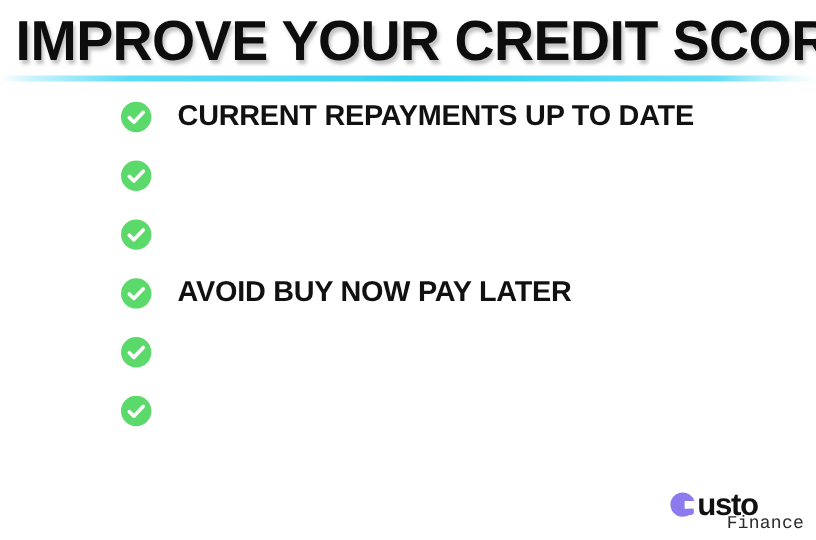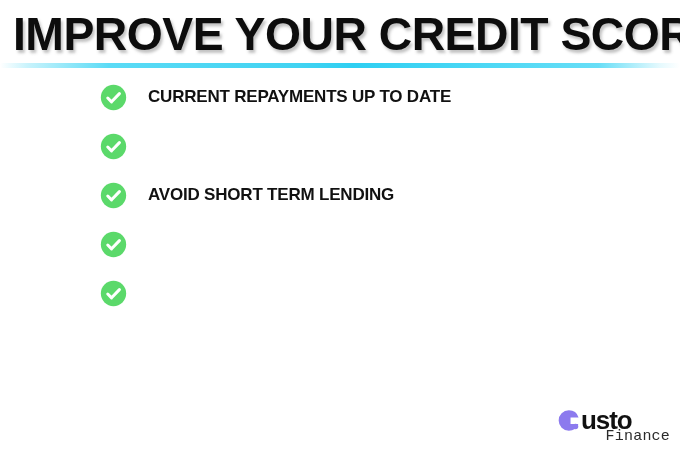--- a/index.html
+++ b/index.html
@@ -92,21 +92,21 @@
   .check-icon svg { display: block; }
   .check-label {
     position: absolute;
     left: 148px;
     top: 0;
     height: 38px;
     display: flex;
     align-items: center;
     font-family: "Liberation Sans", sans-serif;
     font-weight: 700;
-    font-size: 17px;
+    font-size: 24px;
     line-height: 26px;
     letter-spacing: -0.2px;
     color: #111111;
     text-transform: uppercase;
     white-space: nowrap;
   }
 
   
   .logo {
     position: absolute;
@@ -183,23 +183,31 @@
       </span>
     </li>
 
     <li class="check-row">
       <span class="check-icon">
         <svg viewBox="0 0 32 32" width="27" height="27" aria-hidden="true">
           <circle cx="16" cy="16" r="15" fill="#5bd96a"></circle>
           <path d="M9.2 16.6 L13.7 21.1 L23.0 11.4" fill="none" stroke="#ffffff" stroke-width="3.6" stroke-linecap="round" stroke-linejoin="round"></path>
         </svg>
       </span>
-      <span class="check-label">AVOID SHORT TERM LENDING</span>
-    </li>
-
+    </li>
+
+    <li class="check-row">
+      <span class="check-icon">
+        <svg viewBox="0 0 32 32" width="27" height="27" aria-hidden="true">
+          <circle cx="16" cy="16" r="15" fill="#5bd96a"></circle>
+          <path d="M9.2 16.6 L13.7 21.1 L23.0 11.4" fill="none" stroke="#ffffff" stroke-width="3.6" stroke-linecap="round" stroke-linejoin="round"></path>
+        </svg>
+      </span>
+      <span class="check-label">AVOID BUY NOW PAY LATER</span>
+    </li>
 
     <li class="check-row">
       <span class="check-icon">
         <svg viewBox="0 0 32 32" width="27" height="27" aria-hidden="true">
           <circle cx="16" cy="16" r="15" fill="#5bd96a"></circle>
           <path d="M9.2 16.6 L13.7 21.1 L23.0 11.4" fill="none" stroke="#ffffff" stroke-width="3.6" stroke-linecap="round" stroke-linejoin="round"></path>
         </svg>
       </span>
     </li>
 

